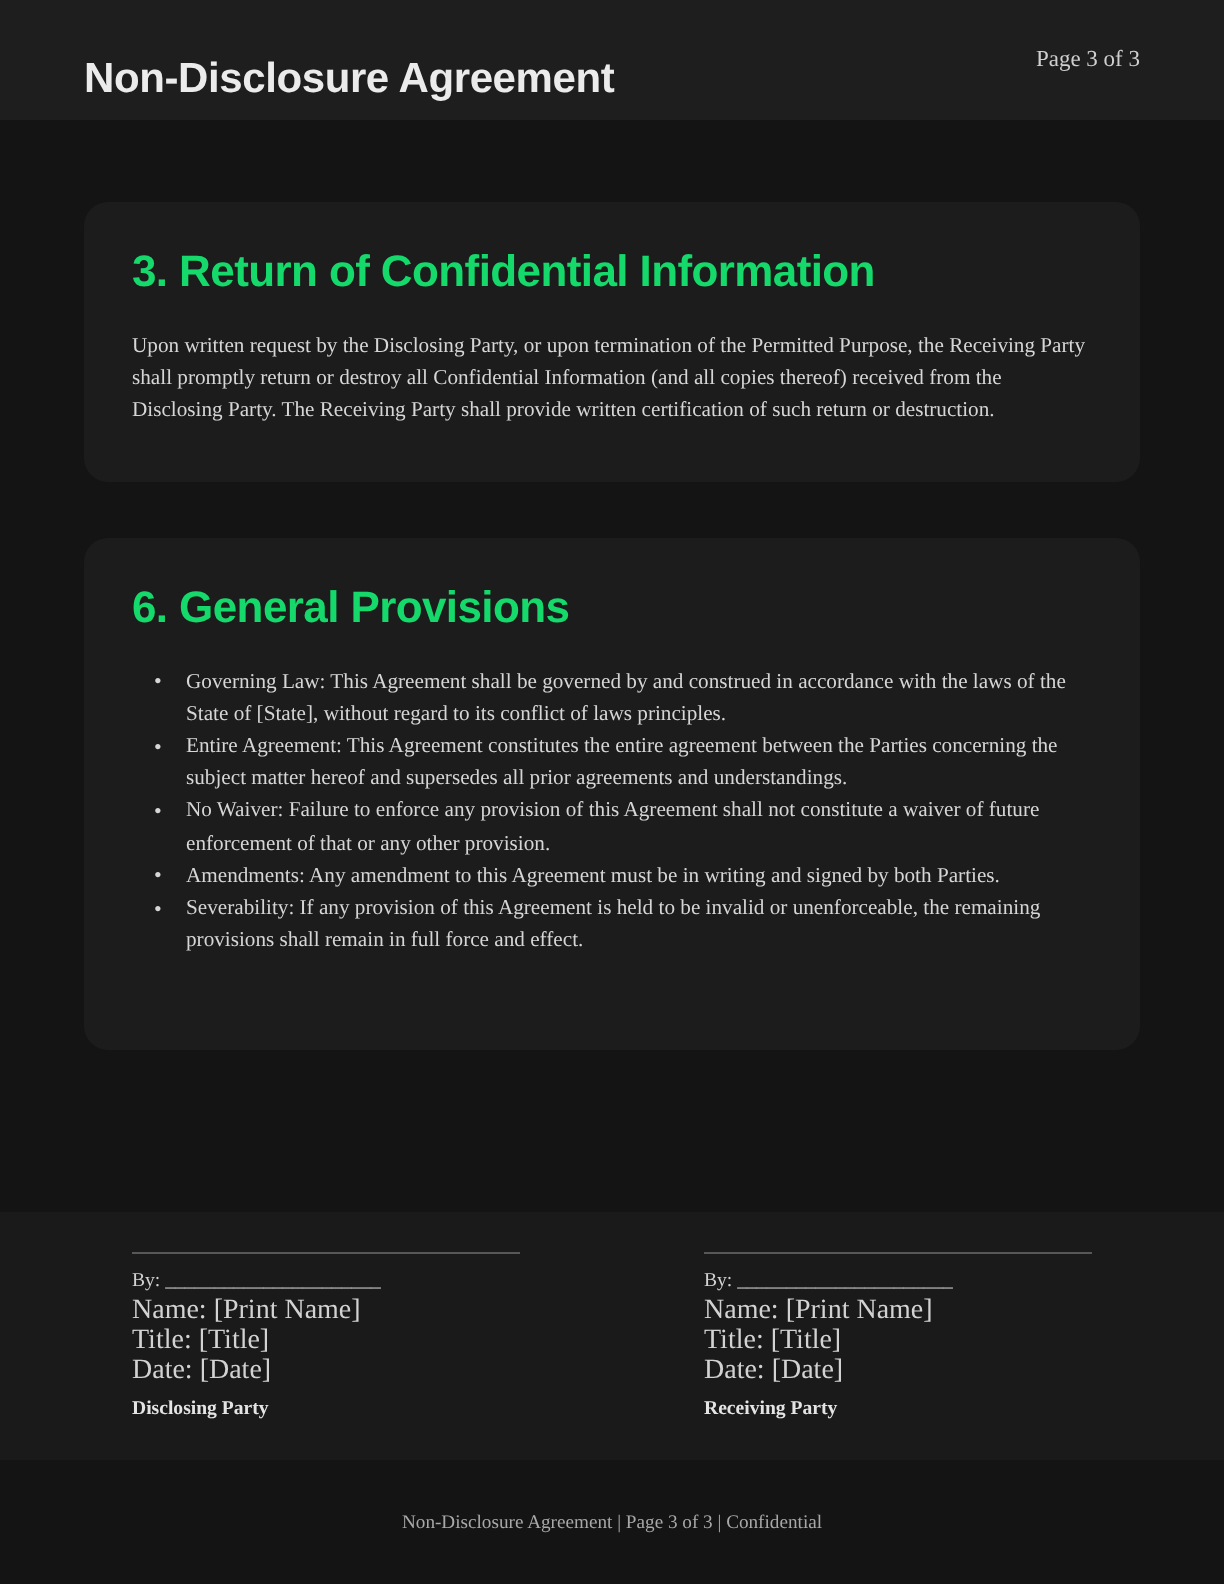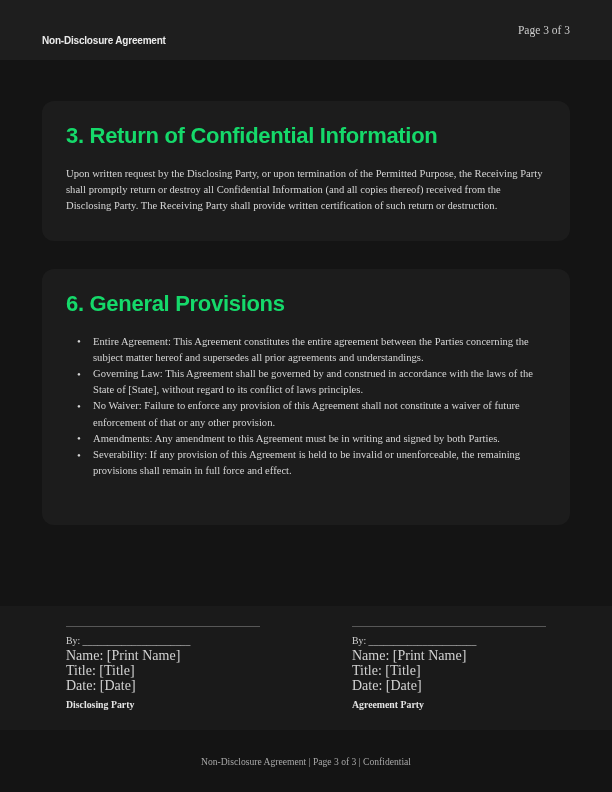--- a/index.html
+++ b/index.html
@@ -33,21 +33,21 @@
     min-height: 60px;
     background: #1e1e1e;
     display: flex;
     align-items: center;
     justify-content: space-between;
     padding: 0 42px;
   }
 
   .header-title {
     font-family: "Liberation Sans", "DejaVu Sans", sans-serif;
-    font-size: 10px;
+    font-size: 21px;
     font-weight: bold;
     color: #ebebeb;
     letter-spacing: -0.2px;
     margin-top: 20px;
   }
 
   .header-page {
     font-family: "Liberation Serif", "DejaVu Serif", serif;
     font-size: 11.5px;
     color: #cfcfcf;
@@ -201,22 +201,22 @@
   <div class="content">
 
     <div class="card section-3">
       <div class="section-heading">3. Return of Confidential Information</div>
       <div class="body-text">Upon written request by the Disclosing Party, or upon termination of the Permitted Purpose, the Receiving Party shall promptly return or destroy all Confidential Information (and all copies thereof) received from the Disclosing Party. The Receiving Party shall provide written certification of such return or destruction.</div>
     </div>
 
     <div class="card section-4">
       <div class="section-heading">6. General Provisions</div>
       <ul class="bullets">
+        <li>Governing Law: This Agreement shall be governed by and construed in accordance with the laws of the State of [State], without regard to its conflict of laws principles.</li>
         <li>Entire Agreement: This Agreement constitutes the entire agreement between the Parties concerning the subject matter hereof and supersedes all prior agreements and understandings.</li>
-        <li>Governing Law: This Agreement shall be governed by and construed in accordance with the laws of the State of [State], without regard to its conflict of laws principles.</li>
         <li>No Waiver: Failure to enforce any provision of this Agreement shall not constitute a waiver of future enforcement of that or any other provision.</li>
         <li>Amendments: Any amendment to this Agreement must be in writing and signed by both Parties.</li>
         <li>Severability: If any provision of this Agreement is held to be invalid or unenforceable, the remaining provisions shall remain in full force and effect.</li>
       </ul>
     </div>
 
   </div>
 
   <div class="signature-band">
 
@@ -230,21 +230,21 @@
         <div class="sig-field">Date: [Date]</div>
         <div class="sig-party">Disclosing Party</div>
       </div>
 
       <div class="sig-block">
         <div class="sig-rule"></div>
         <div class="sig-by">By: ______________________</div>
         <div class="sig-field">Name: [Print Name]</div>
         <div class="sig-field">Title: [Title]</div>
         <div class="sig-field">Date: [Date]</div>
-        <div class="sig-party">Agreement Party</div>
+        <div class="sig-party">Receiving Party</div>
       </div>
 
     </div>
   </div>
 
   <div class="footer">
     <div class="footer-text">Non-Disclosure Agreement | Page 3 of 3 | Confidential</div>
   </div>
 
 </div>

